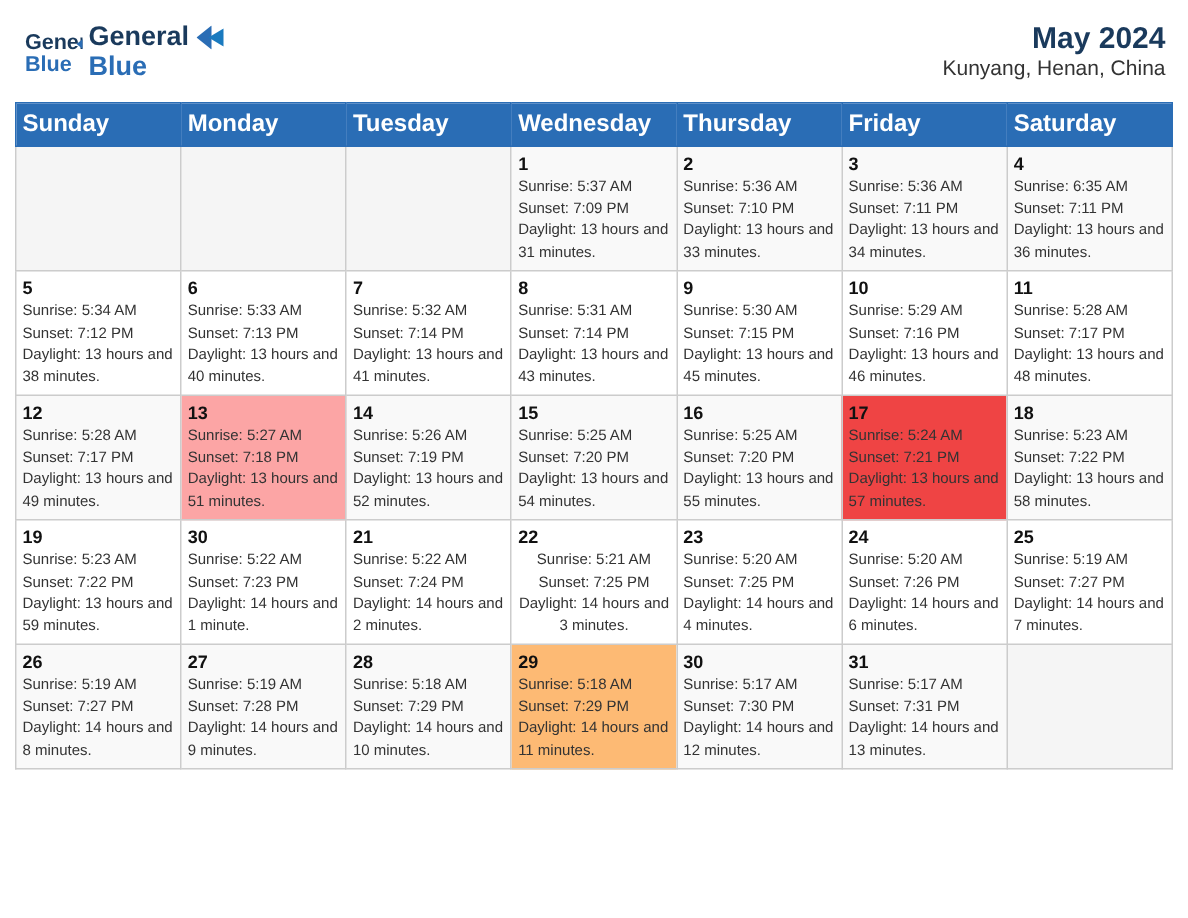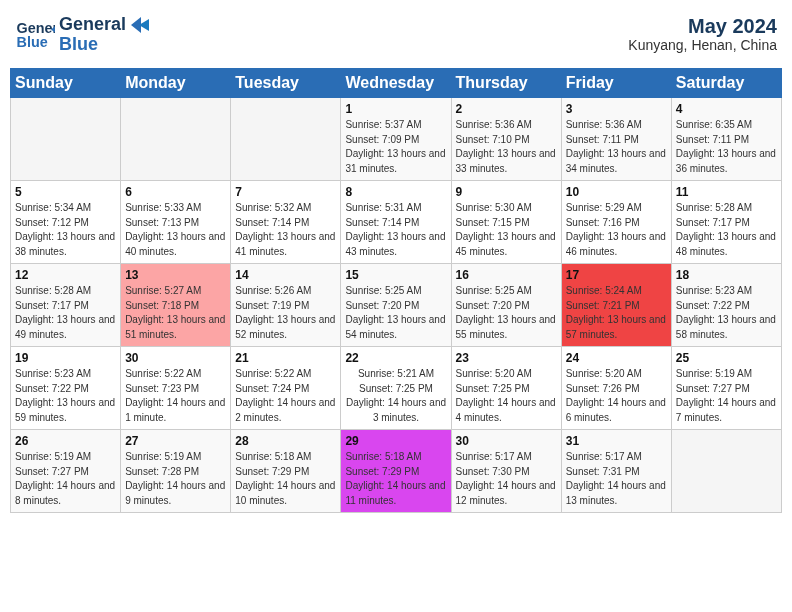--- a/index.html
+++ b/index.html
@@ -291,21 +291,21 @@
           <div class="day-info" style="white-space: pre-line;">Sunrise: 5:19 AM
 Sunset: 7:28 PM
 Daylight: 14 hours and 9 minutes.</div>
         </td>
         <td style="background: rgb(249, 249, 249);">
           <div class="day-num">28</div>
           <div class="day-info" style="white-space: pre-line;">Sunrise: 5:18 AM
 Sunset: 7:29 PM
 Daylight: 14 hours and 10 minutes.</div>
         </td>
-        <td style="background: #d946ef; margin-left: 10px;">
+        <td style="background: #fdba74; margin-left: 10px;">
           <div class="day-num">29</div>
           <div class="day-info" style="white-space: pre-line;">Sunrise: 5:18 AM
 Sunset: 7:29 PM
 Daylight: 14 hours and 11 minutes.</div>
         </td>
         <td style="background: rgb(249, 249, 249);">
           <div class="day-num">30</div>
           <div class="day-info" style="white-space: pre-line;">Sunrise: 5:17 AM
 Sunset: 7:30 PM
 Daylight: 14 hours and 12 minutes.</div>

